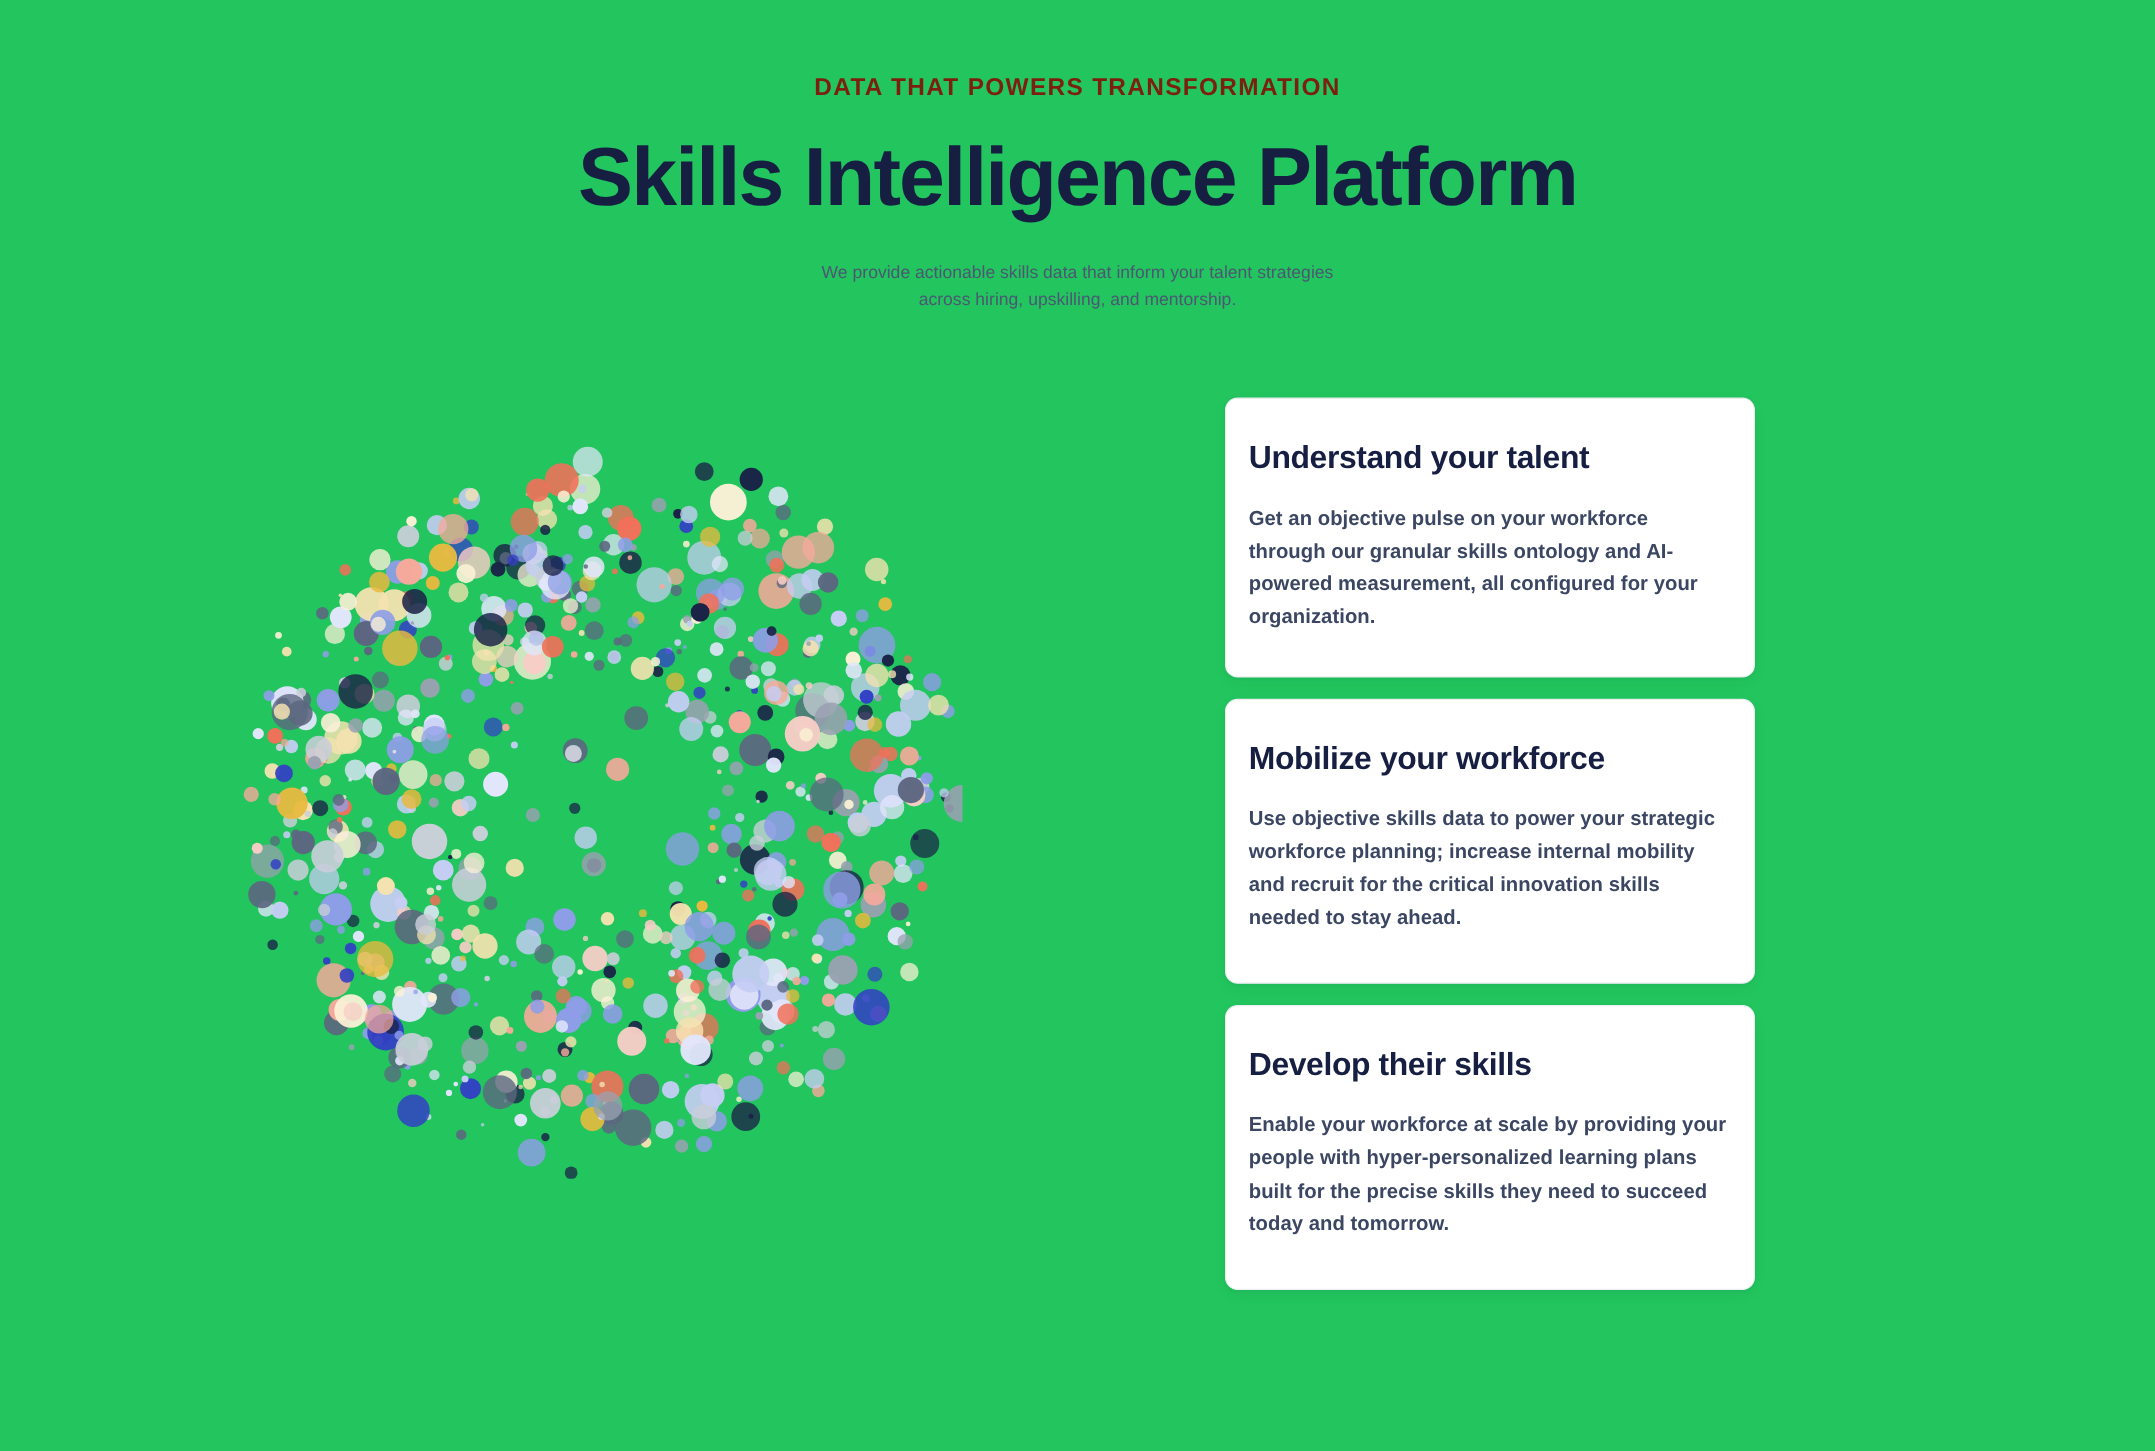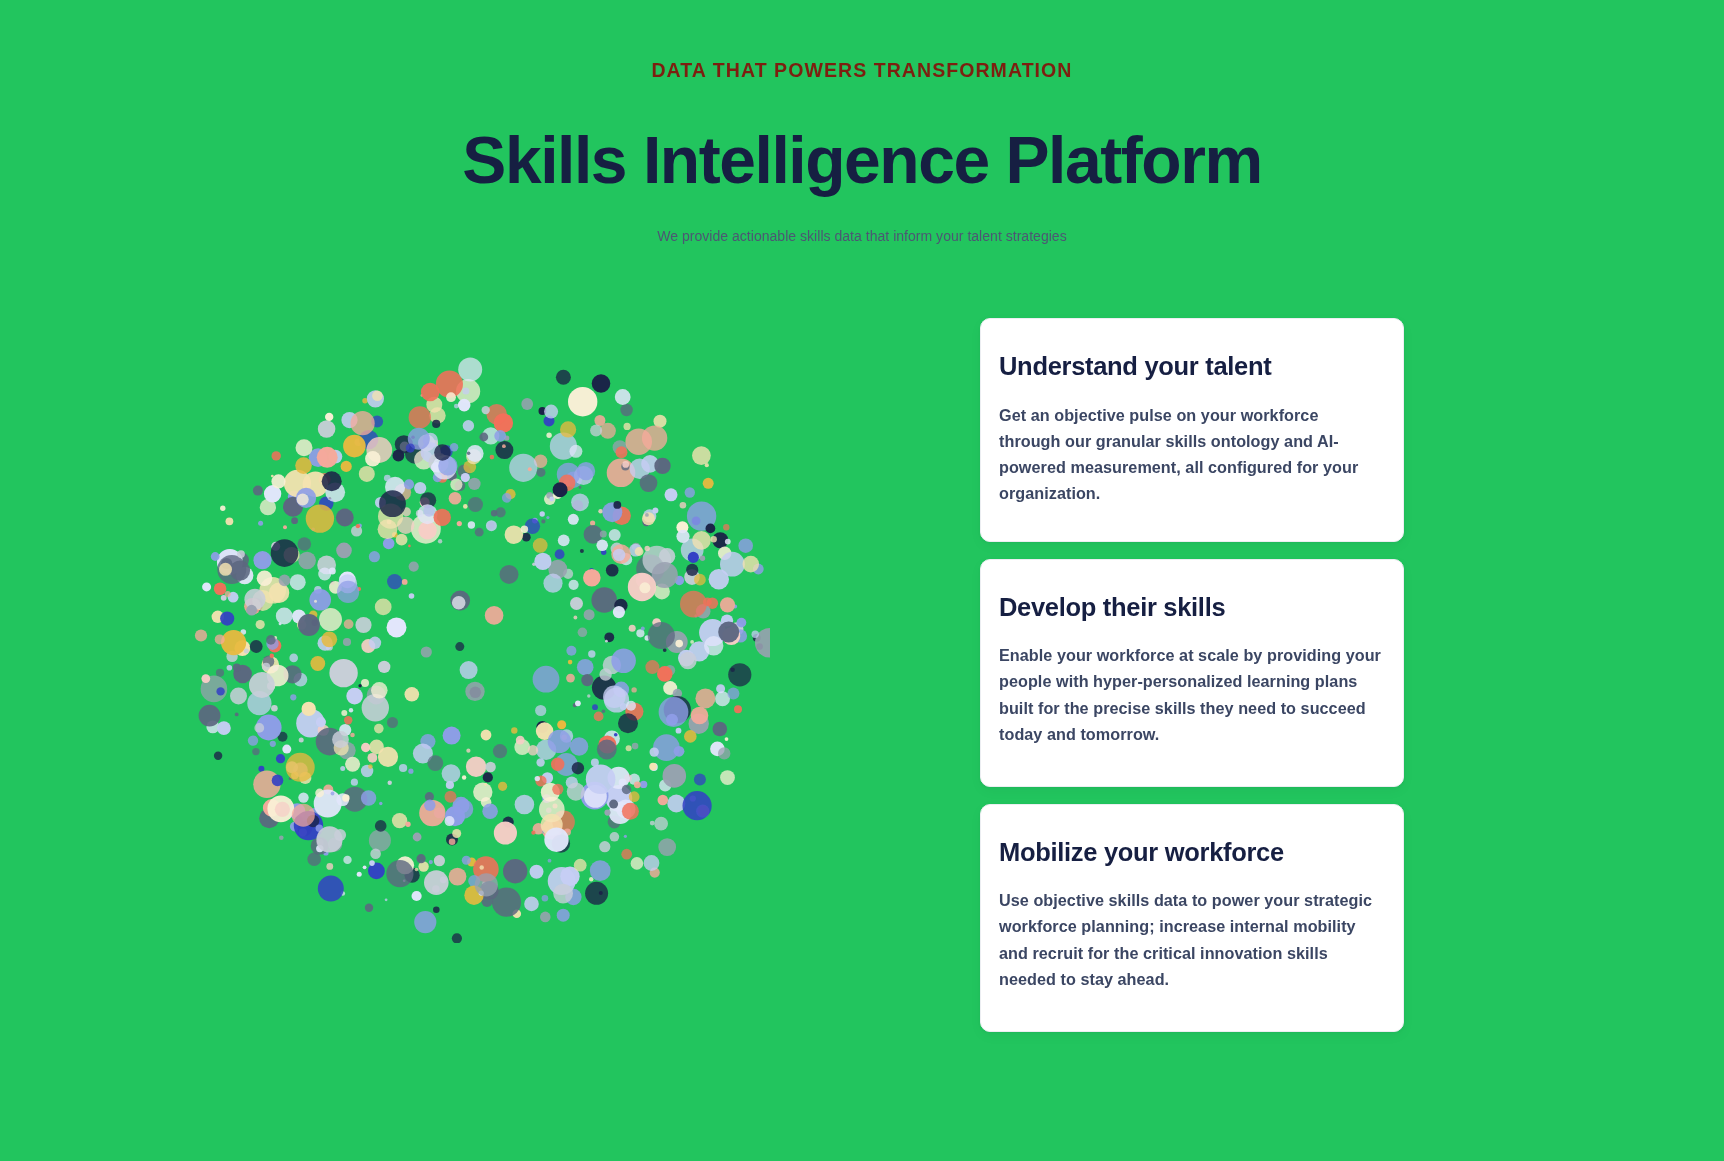--- a/index.html
+++ b/index.html
@@ -33,21 +33,21 @@
 
   .eyebrow {
     font-size: 19.5px;
     font-weight: 700;
     letter-spacing: 0.055em;
     color: #7d1f10;
     line-height: 1.3;
   }
 
   .headline {
-    margin-top: 41px;
+    margin-top: 22px;
     font-size: 66px;
     font-weight: 700;
     letter-spacing: -0.022em;
     color: #161f42;
     line-height: 1.12;
   }
 
   .subtitle {
     margin-top: 28px;
     font-size: 14px;
@@ -132,20 +132,21 @@
 
 <div class="page">
 
   <div class="header">
     <div class="eyebrow">DATA THAT POWERS TRANSFORMATION</div>
 
     <h1 class="headline">Skills Intelligence Platform</h1>
 
     <div class="subtitle">
       <span class="ln">We provide actionable skills data that inform your talent strategies</span>
+      <span class="ln">across hiring, upskilling, and mentorship.</span>
     </div>
   </div>
 
   <div class="content">
 
     <div class="viz-col">
       <div class="dot-cluster">
         <svg id="cluster-svg" viewBox="0 0 580 600" xmlns="http://www.w3.org/2000/svg">
             <circle cx="145.4" cy="113.6" r="6.9" fill="#c6cdf4" fill-opacity="0.92"></circle>
             <circle cx="222.1" cy="532.2" r="7.6" fill="#1b2347" fill-opacity="0.79"></circle>
@@ -904,25 +905,25 @@
       </div>
     </div>
 
     <div class="cards-col">
 
       <div class="card card-1">
         <div class="card-title">Understand your talent</div>
         <div class="card-body">Get an objective pulse on your workforce through our granular skills ontology and AI-powered measurement, all configured for your organization.</div>
       </div>
 
+      <div class="card card-3">
+        <div class="card-title">Mobilize your workforce</div>
+        <div class="card-body">Use objective skills data to power your strategic workforce planning; increase internal mobility and recruit for the critical innovation skills needed to stay ahead.</div>
+      </div>
+
       <div class="card card-2">
         <div class="card-title">Develop their skills</div>
         <div class="card-body">Enable your workforce at scale by providing your people with hyper-personalized learning plans built for the precise skills they need to succeed today and tomorrow.</div>
       </div>
 
-      <div class="card card-3">
-        <div class="card-title">Mobilize your workforce</div>
-        <div class="card-body">Use objective skills data to power your strategic workforce planning; increase internal mobility and recruit for the critical innovation skills needed to stay ahead.</div>
-      </div>
-
     </div>
   </div>
 </div>
 
 </body></html>

